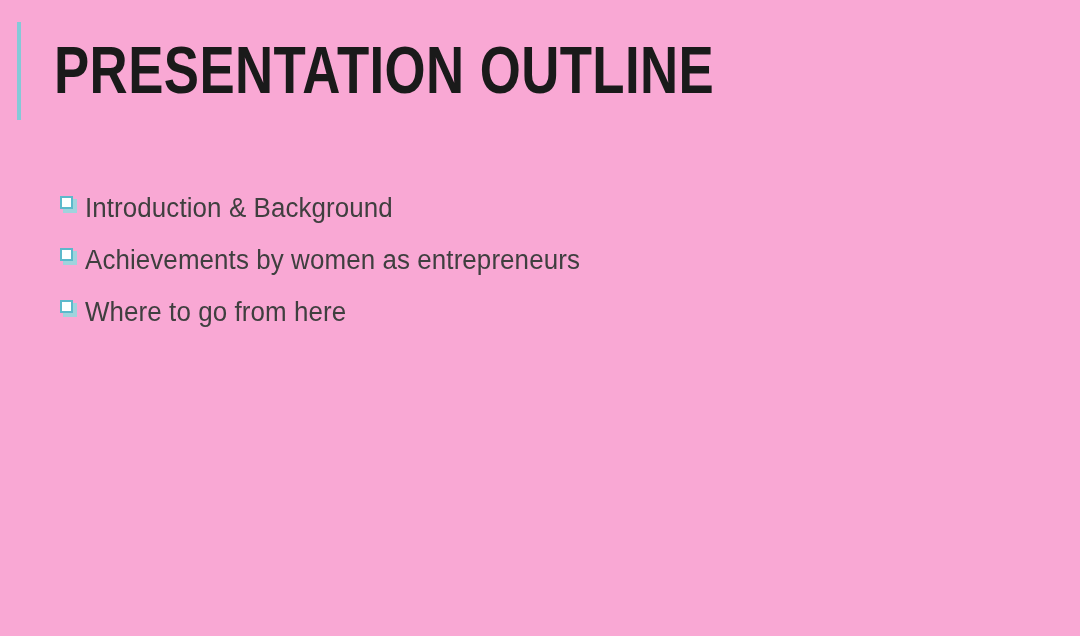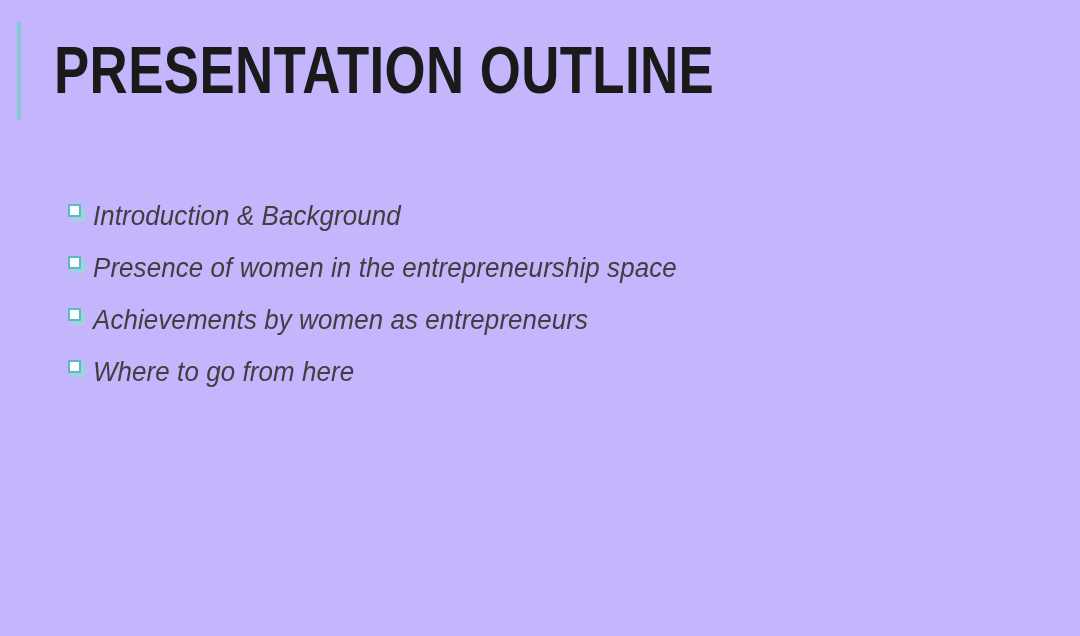--- a/index.html
+++ b/index.html
@@ -11,21 +11,21 @@
 
   body {
     font-family: "Liberation Sans", sans-serif;
     -webkit-font-smoothing: antialiased;
   }
 
   .slide {
     position: relative;
     width: 1080px;
     height: 636px;
-    background: #c4b5fd;
+    background: #f9a8d4;
     overflow: hidden;
   }
 
   
 
   .title-area {
     position: absolute;
     left: 0;
     top: 0;
     width: 1080px;
@@ -62,23 +62,22 @@
 
   .body-area {
     position: absolute;
     left: 0;
     top: 174px;
     width: 1080px;
   }
 
   .bullet-list {
     list-style: none;
-    margin: 16px;
+    margin: 8px;
     padding: 0;
-    font-style: italic;
   }
 
   .bullet-item {
     position: relative;
     height: 52px;
     padding-left: 77px;
     display: flex;
     align-items: center;
     font-size: 27px;
     line-height: 32px;
@@ -136,27 +135,20 @@
     <ul class="bullet-list">
 
       <li class="bullet-item">
         <span class="bullet-marker">
           <span class="mk-shadow"></span>
             <span class="mk-box"></span>
         </span>
         <span class="bullet-text">Introduction &amp; Background</span>
       </li>
 
-      <li class="bullet-item">
-        <span class="bullet-marker">
-          <span class="mk-shadow"></span>
-            <span class="mk-box"></span>
-        </span>
-        <span class="bullet-text">Presence of women in the entrepreneurship space</span>
-      </li>
 
       <li class="bullet-item">
         <span class="bullet-marker">
           <span class="mk-shadow"></span>
             <span class="mk-box"></span>
         </span>
         <span class="bullet-text">Achievements by women as entrepreneurs</span>
       </li>
 
 

